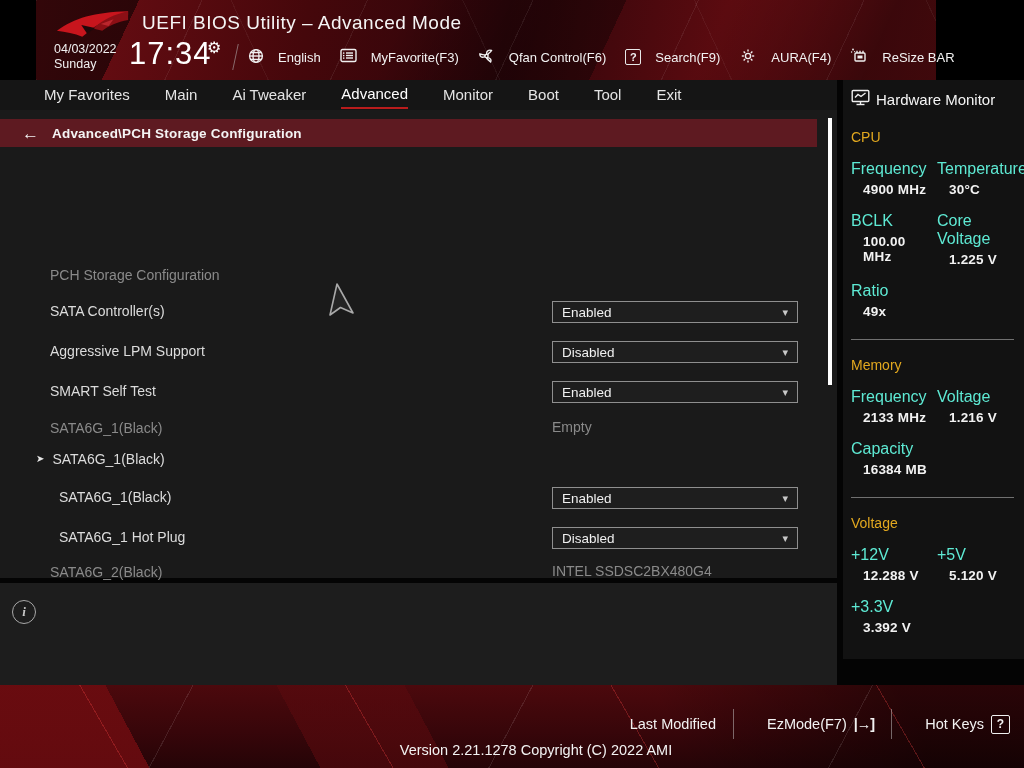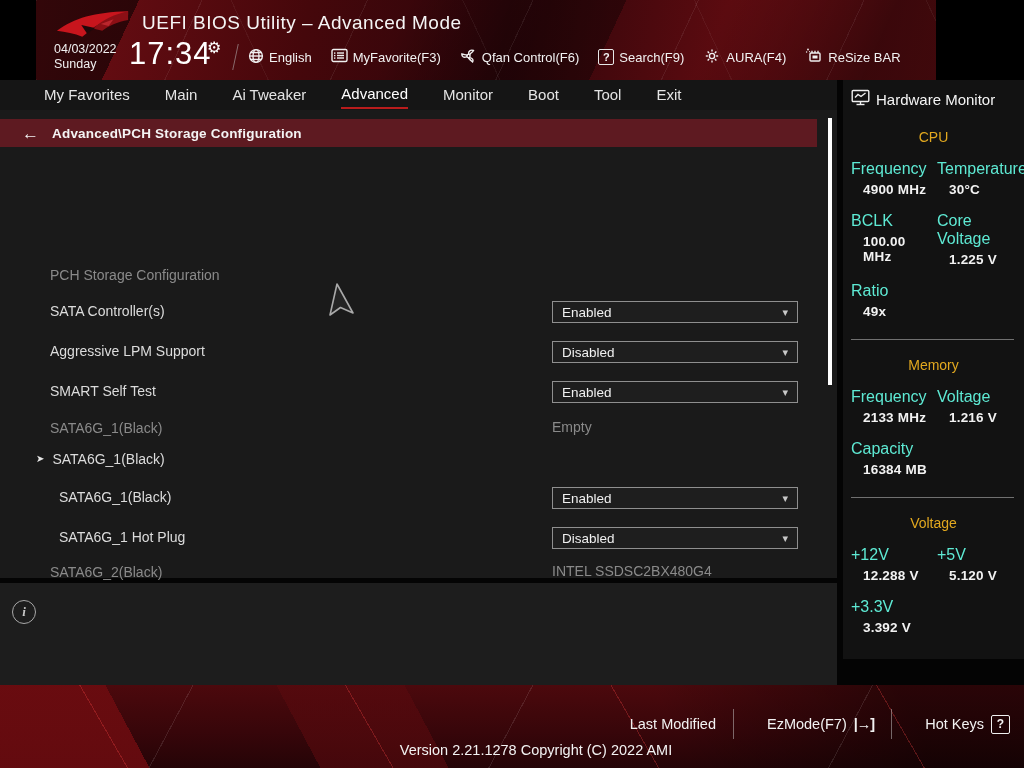--- a/index.html
+++ b/index.html
@@ -17,21 +17,21 @@
     margin-left: 36px;
   }
   .rog-logo { position:absolute; left:18px; top:4px; }
   .app-title { position:absolute; left:106px; top:12px; font-size:19px; letter-spacing:0.5px;
     color:#f5f5f5; font-weight:400; }
   .dt-block { position:absolute; left:18px; top:42px; color:#f0f0f0; font-size:12.5px; line-height:15px; }
   .clock { position:absolute; left:93px; top:36px; color:#fff; font-size:31px; font-weight:400; letter-spacing:1px; }
   .clock-gear { position:absolute; left:171px; top:38px; color:#fff; font-size:16px; cursor:default; }
   .tb-divider { position:absolute; left:199px; top:44px; width:1px; height:26px; background:#b9b9b9; opacity:.55; transform:skewX(-12deg); }
   .toolbar { position:absolute; left:212px; top:44px; display:flex; align-items:center; gap:19px; height:26px; }
-  .tool { display:flex; align-items:center; gap:5px; color:#f2f2f2; font-size:13px; white-space:nowrap; }
+  .tool { display:flex; align-items:center; gap:14px; color:#f2f2f2; font-size:13px; white-space:nowrap; }
   .qbox { display:inline-flex; width:16px; height:16px; border:1px solid #e8e8e8; border-radius:2px;
     align-items:center; justify-content:center; font-size:11px; font-weight:bold; color:#f2f2f2; }
 
   
   .midband { position:absolute; left:0; top:80px; width:1024px; height:605px; background:#040404; }
   .menubar { position:absolute; left:0; top:80px; width:837px; height:30px; background:#151515;
     display:flex; align-items:center; gap:35px; padding-left:44px; }
   .tab { color:#e4e4e4; font-size:15px; line-height:26px; cursor:default; white-space:nowrap; }
   .tab.active { color:#ffffff; border-bottom:2px solid #b91c1c; }
 
@@ -57,21 +57,21 @@
 
   .infopanel { position:absolute; left:0; top:583px; width:837px; height:102px; background:#1d1d1d; }
   .info-icon { position:absolute; left:12px; top:600px; width:24px; height:24px; border:1.5px solid #a8a8a8;
     border-radius:50%; display:flex; align-items:center; justify-content:center;
     color:#c7c7c7; font-size:13px; font-family:"Liberation Serif", serif; font-style:italic; font-weight:bold; }
 
   
   .hwpanel { position:absolute; left:843px; top:80px; width:181px; height:579px; background:#121212; }
   .hm-header { display:flex; align-items:center; gap:6px; padding:9px 8px 2px 8px; }
   .hm-title { color:#f5f5f5; font-size:15px; font-weight:400; }
-  .hm-sec-title { color:#e2a81f; font-size:14px; margin:17px 8px 0 8px;text-align:center; }
+  .hm-sec-title { color:#e2a81f; font-size:14px; margin:17px 8px 0 8px; }
   .hm-grid { display:grid; grid-template-columns:86px 1fr; padding:0 0 0 8px; }
   .hm-cell { margin-top:15px; }
   .hm-label { color:#5eead4; font-size:16px; }
   .hm-value { color:#f2f2f2; font-size:13.5px; font-weight:bold; margin-top:4px; letter-spacing:0.2px;margin-left:12px; }
   .hm-divider { border:none; border-top:1px solid #707070; margin:20px 10px 0 8px; }
 
   
   .footer { position:absolute; left:0; top:685px; width:1024px; height:83px;
     background:
       repeating-linear-gradient(60deg, transparent 0 110px, rgba(255,70,70,0.28) 110px 111px, transparent 111px 230px),

